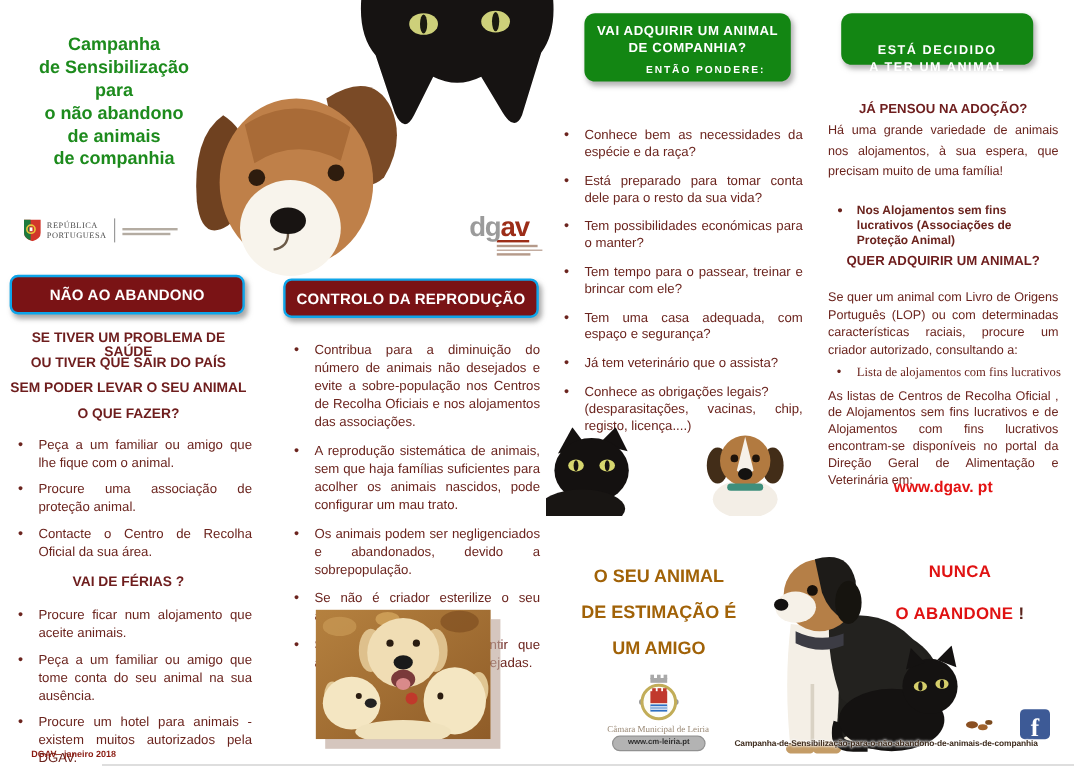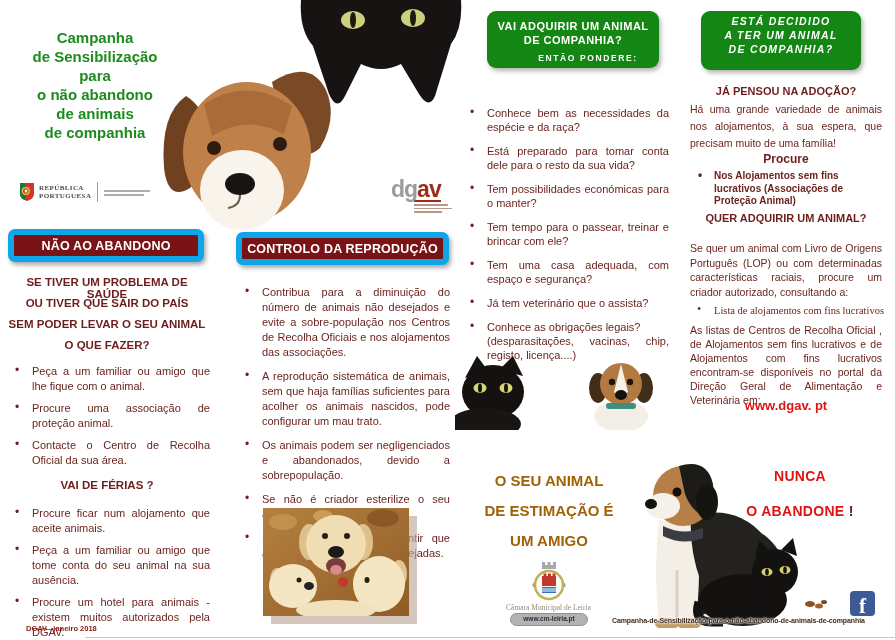--- a/index.html
+++ b/index.html
@@ -1,21 +1,21 @@
 <!DOCTYPE html>
 <html><head>
 <meta charset="utf-8">
 <style>
   html,body { margin:0; padding:0; background:#ffffff; }
   .sheet { position:relative; width:895px; height:640px; background:#ffffff; overflow:hidden;
            font-family:"Liberation Sans", sans-serif; }
   .abs { position:absolute; }
 
   
-  .redbox { background:#7a1315; border:6px solid #0ea5e9; border-radius:7px; color:#fff;
+  .redbox { background:#7a1315; border:2px solid #0ea5e9; border-radius:7px; color:#fff;
             font-weight:bold; font-size:12.5px; display:flex; align-items:center; justify-content:center;
             box-shadow:2px 3px 4px rgba(100,100,100,.55); letter-spacing:.2px; box-sizing:border-box; }
   .greenbox { background:#138613; border-radius:9px; color:#fff; font-weight:bold; text-align:center;
               box-shadow:2px 3px 4px rgba(110,110,110,.5); box-sizing:border-box; }
   .greenbox .gl { font-size:11px; line-height:13.5px; letter-spacing:.5px; }
   .greenbox .gs { font-size:8.5px; letter-spacing:1.6px; margin-top:6px;margin-left:30px; }
   .greenbox2 .gl2 { font-size:10.5px; line-height:14px; letter-spacing:1.3px; }
 
   
   .title-green { color:#1d8b1d; font-weight:bold; font-size:15px; line-height:19px; text-align:center; }
@@ -78,21 +78,21 @@
     <path d="M88 139 Q88 150 76 152" stroke="#6b5a48" stroke-width="2" fill="none"></path>
   </svg>
 
   <div class="abs" style="left:20px; top:182px; display:flex; align-items:center;">
     <svg width="14" height="18" viewBox="0 0 14 18">
       <path d="M0 0 H14 V11 Q14 16 7 18 Q0 16 0 11 Z" fill="#d2362b"></path>
       <path d="M0 0 H5.5 V17.2 Q0 15.5 0 11 Z" fill="#1d7a3e"></path>
       <circle cx="5.8" cy="8" r="3.4" fill="none" stroke="#e9c53a" stroke-width="1.4"></circle>
       <rect x="4.4" y="6.2" width="3" height="3.6" fill="#fff" stroke="#d2362b" stroke-width="0.6"></rect>
     </svg>
-    <div class="gov-serif" style="margin-left:5px; font-size:7px; font-weight:bold; color:#4c4c4c; letter-spacing:.4px; line-height:8px;">
+    <div class="gov-serif" style="margin-left:5px; font-size:7px; font-weight:normal; color:#4c4c4c; letter-spacing:.4px; line-height:8px;">
       <div>REPÚBLICA</div>
       <div>PORTUGUESA</div>
     </div>
     <div style="width:1px; height:20px; background:#9a9a9a; margin:0 6px;"></div>
     <div style="width:46px;">
       <div class="bar" style="width:46px;"></div>
       <div class="bar" style="width:40px;"></div>
     </div>
   </div>
 
@@ -272,31 +272,30 @@
     <rect x="12.5" y="11.5" width="3" height="4" fill="#c1392d"></rect>
     <rect x="17" y="11.5" width="3" height="4" fill="#c1392d"></rect>
     <rect x="21.5" y="11.5" width="3" height="4" fill="#c1392d"></rect>
     <rect x="11" y="14" width="14" height="10" fill="#c1392d"></rect>
     <rect x="11" y="25" width="14" height="6" fill="#2d6fc2"></rect>
     <path d="M11 27 h14 M11 29 h14" stroke="#fff" stroke-width="1"></path>
   </svg>
   <div class="abs gov-serif" style="left:486px; top:603px; width:125px; text-align:center; font-size:7.5px; color:#9b8a77;">Câmara Municipal de Leiria</div>
   <div class="abs pill" style="left:510px; top:613px; width:76px; height:11px;">www.cm-leiria.pt</div>
 
-  <div class="abs greenbox greenbox2" style="left:701px; top:11px; width:160px; height:59px; padding-top:3px;font-style:italic;">
+  <div class="abs greenbox greenbox2" style="left:701px; top:11px; width:160px; height:43px; padding-top:24px;">
     <div class="gl2">ESTÁ DECIDIDO</div>
     <div class="gl2">A TER UM ANIMAL</div>
     <div class="gl2">DE COMPANHIA?</div>
   </div>
 
   <div class="abs h-maroon" style="left:690px; top:85px; width:192px; font-size:11px;">JÁ PENSOU NA ADOÇÃO?</div>
 
   <div class="abs body-maroon" style="left:690px; top:101px; width:192px; font-size:10.5px; line-height:17px; text-align:justify;">Há uma grande variedade de animais nos alojamentos, à sua espera, que precisam muito de uma família!</div>
 
-  <div class="abs h-maroon" style="left:690px; top:152px; width:192px; font-size:12px;">Procure</div>
 
   <ul class="abs b b-p4" style="left:694px; top:170px; width:186px;">
     <li>Nos Alojamentos sem fins lucrativos (Associações de Proteção Animal)</li>
   </ul>
 
   <div class="abs h-maroon" style="left:690px; top:212px; width:192px; font-size:11px;">QUER ADQUIRIR UM ANIMAL?</div>
 
   <div class="abs body-maroon" style="left:690px; top:241px; width:192px; font-size:10.5px; line-height:14.5px; text-align:justify;">Se quer um animal com Livro de Origens Português (LOP) ou com determinadas características raciais, procure um criador autorizado, consultando a:</div>
 
   <ul class="abs b b-one" style="left:690px; top:303px; width:194px;">

